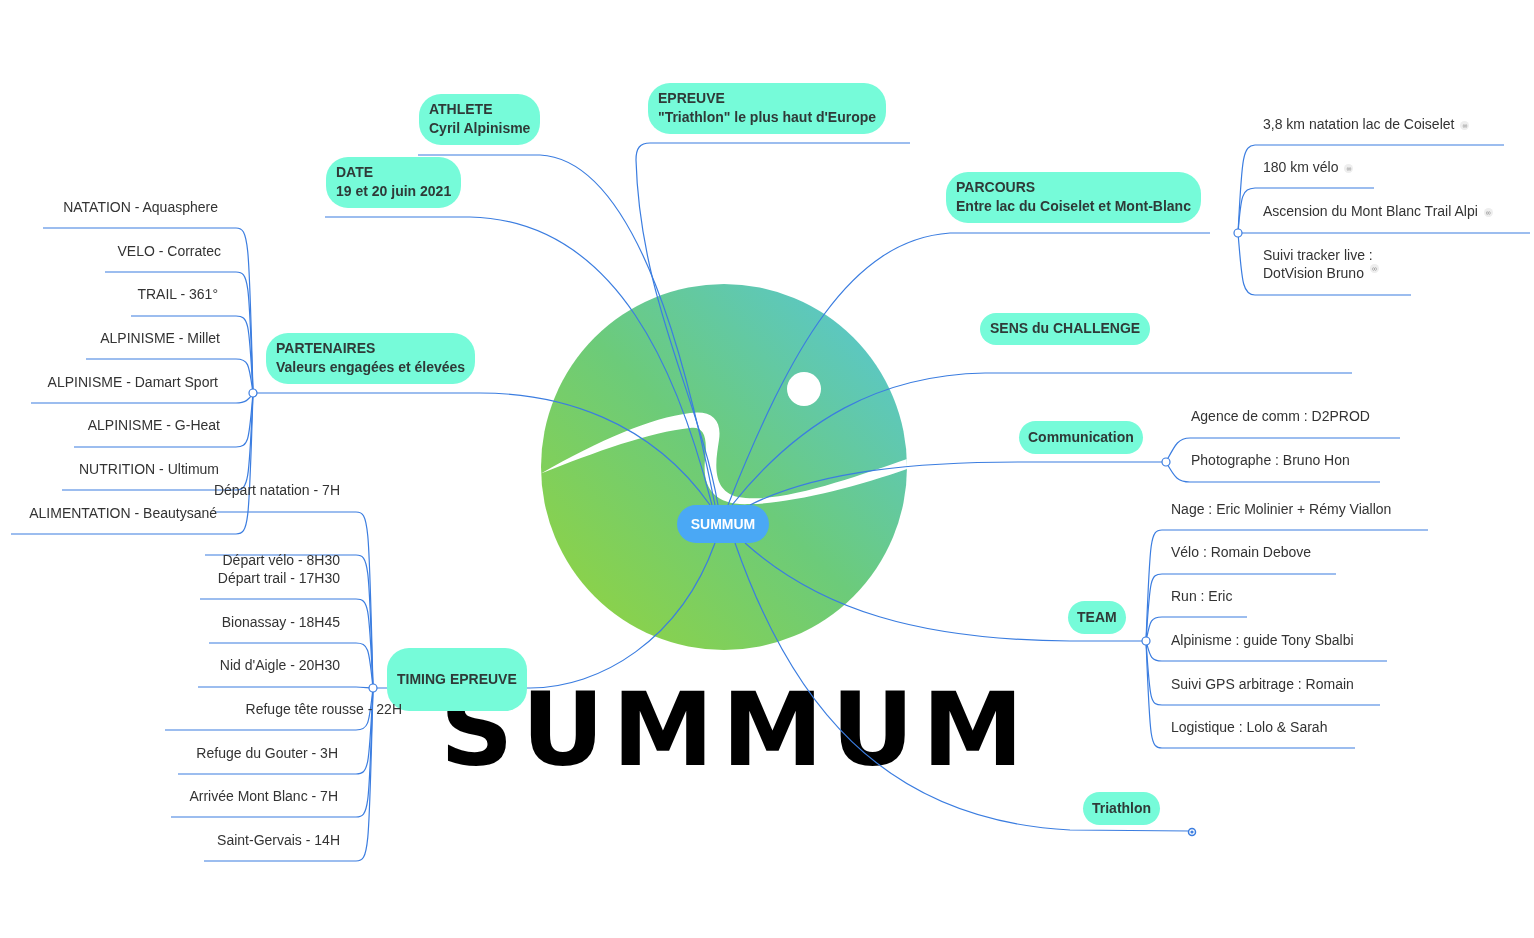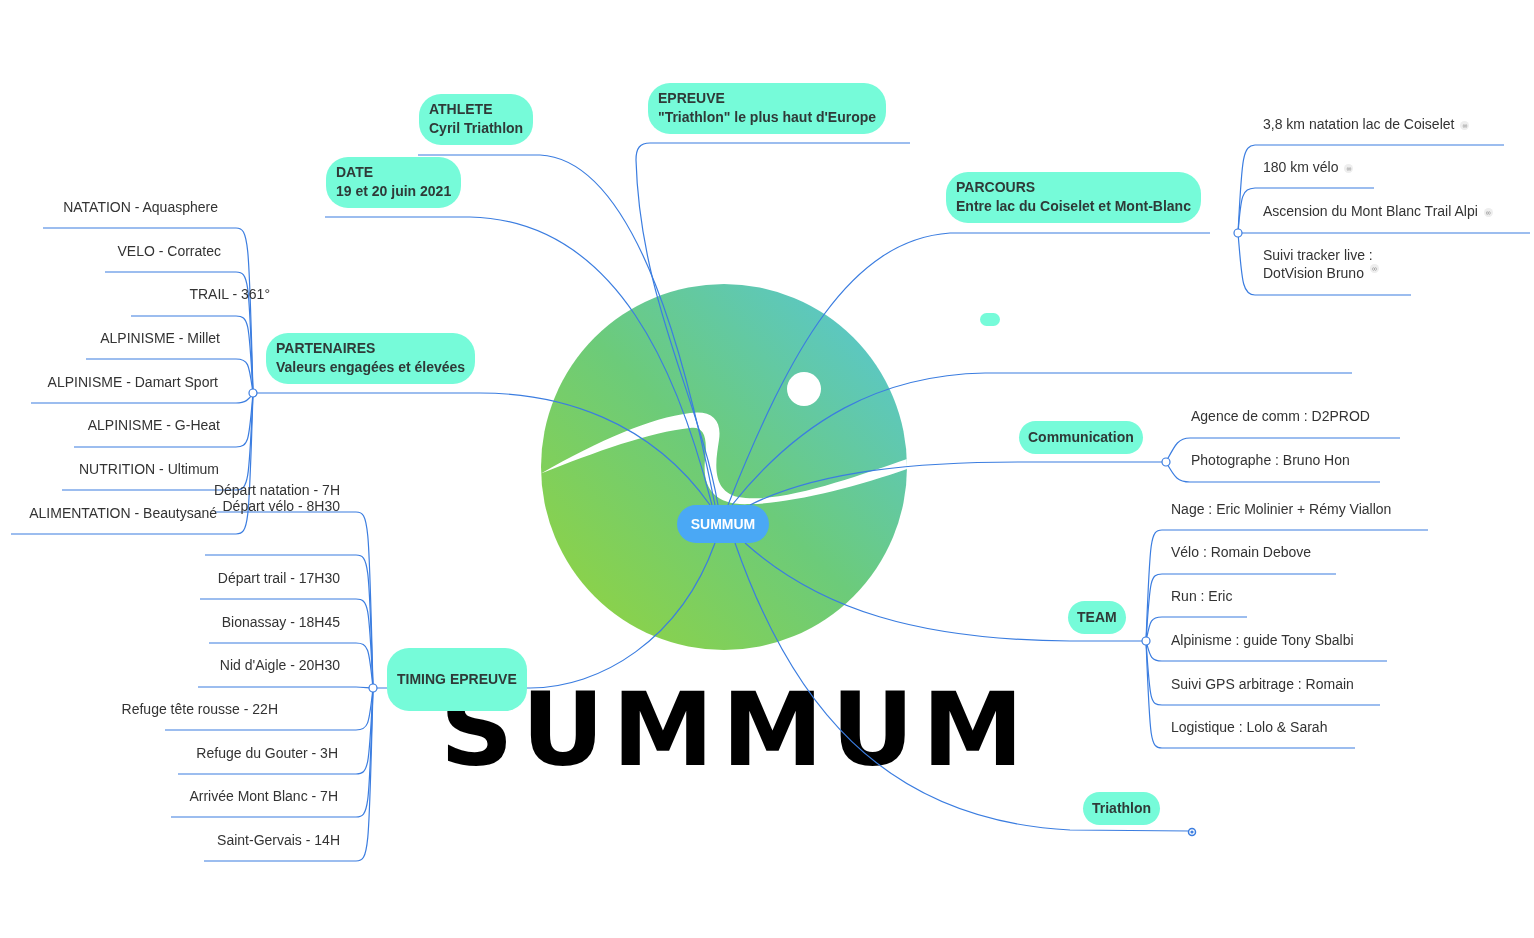--- a/index.html
+++ b/index.html
@@ -96,35 +96,36 @@
   <path d="M373 688 C369 766 369 774 356 774 L178 774"></path>
   <path d="M373 688 C369 810 369 817 356 817 L171 817"></path>
   <path d="M373 688 C369 853 369 861 356 861 L204 861"></path>
   <circle cx="373" cy="688" r="4" fill="#fff"></circle>
 </svg>
 
 <div id="central">SUMMUM</div>
 
 <div class="topic" style="left:419px;top:94px;">
   <span>ATHLETE</span>
-  <span>Cyril Triathlon</span>
+  <span>Cyril Alpinisme</span>
 </div>
 <div class="topic" style="left:648px;top:83px;">
   <span>EPREUVE</span>
   <span>"Triathlon" le plus haut d'Europe</span>
 </div>
 <div class="topic" style="left:326px;top:157px;">
   <span>DATE</span>
   <span>19 et 20 juin 2021</span>
 </div>
 <div class="topic" style="left:946px;top:172px;">
   <span>PARCOURS</span>
   <span>Entre lac du Coiselet et Mont-Blanc</span>
 </div>
 <div class="topic" style="left:980px;top:313px;">
+  <span>SENS du CHALLENGE</span>
 </div>
 <div class="topic" style="left:266px;top:333px;">
   <span>PARTENAIRES</span>
   <span>Valeurs engagées et élevées</span>
 </div>
 <div class="topic" style="left:1019px;top:421px;padding:7px 9px;">
   <span>Communication</span>
 </div>
 <div class="topic" style="left:1068px;top:601px;padding:7px 9px;">
   <span>TEAM</span>
@@ -155,28 +156,28 @@
 
 <div class="leaf" style="left:1171px;top:500px;">Nage : Eric Molinier + Rémy Viallon</div>
 <div class="leaf" style="left:1171px;top:543px;">Vélo : Romain Debove</div>
 <div class="leaf" style="left:1171px;top:587px;">Run : Eric</div>
 <div class="leaf" style="left:1171px;top:631px;">Alpinisme : guide Tony Sbalbi</div>
 <div class="leaf" style="left:1171px;top:675px;">Suivi GPS arbitrage : Romain</div>
 <div class="leaf" style="left:1171px;top:718px;">Logistique : Lolo &amp; Sarah</div>
 
 <div class="leaf right" style="right:1316px;top:198px;">NATATION - Aquasphere</div>
 <div class="leaf right" style="right:1313px;top:242px;">VELO - Corratec</div>
-<div class="leaf right" style="right:1264px;top:285px;">TRAIL - 361°</div>
+<div class="leaf right" style="right:1316px;top:285px;">TRAIL - 361°</div>
 <div class="leaf right" style="right:1314px;top:329px;">ALPINISME - Millet</div>
 <div class="leaf right" style="right:1316px;top:373px;">ALPINISME - Damart Sport</div>
 <div class="leaf right" style="right:1314px;top:416px;">ALPINISME - G-Heat</div>
 <div class="leaf right" style="right:1315px;top:460px;">NUTRITION - Ultimum</div>
 <div class="leaf right" style="right:1317px;top:504px;">ALIMENTATION - Beautysané</div>
 
 <div class="leaf right" style="right:1194px;top:481px;">Départ natation - 7H</div>
-<div class="leaf right" style="right:1194px;top:497px;">Départ vélo - 8H30</div>
+<div class="leaf right" style="right:1194px;top:551px;">Départ vélo - 8H30</div>
 <div class="leaf right" style="right:1194px;top:569px;">Départ trail - 17H30</div>
 <div class="leaf right" style="right:1194px;top:613px;">Bionassay - 18H45</div>
 <div class="leaf right" style="right:1194px;top:656px;">Nid d'Aigle - 20H30</div>
-<div class="leaf right" style="right:1256px;top:700px;text-align:center;">Refuge tête rousse - 22H</div>
+<div class="leaf right" style="right:1132px;top:700px;text-align:center;">Refuge tête rousse - 22H</div>
 <div class="leaf right" style="right:1196px;top:744px;">Refuge du Gouter - 3H</div>
 <div class="leaf right" style="right:1196px;top:787px;">Arrivée Mont Blanc - 7H</div>
 <div class="leaf right" style="right:1194px;top:831px;">Saint-Gervais - 14H</div>
 
 </body></html>

